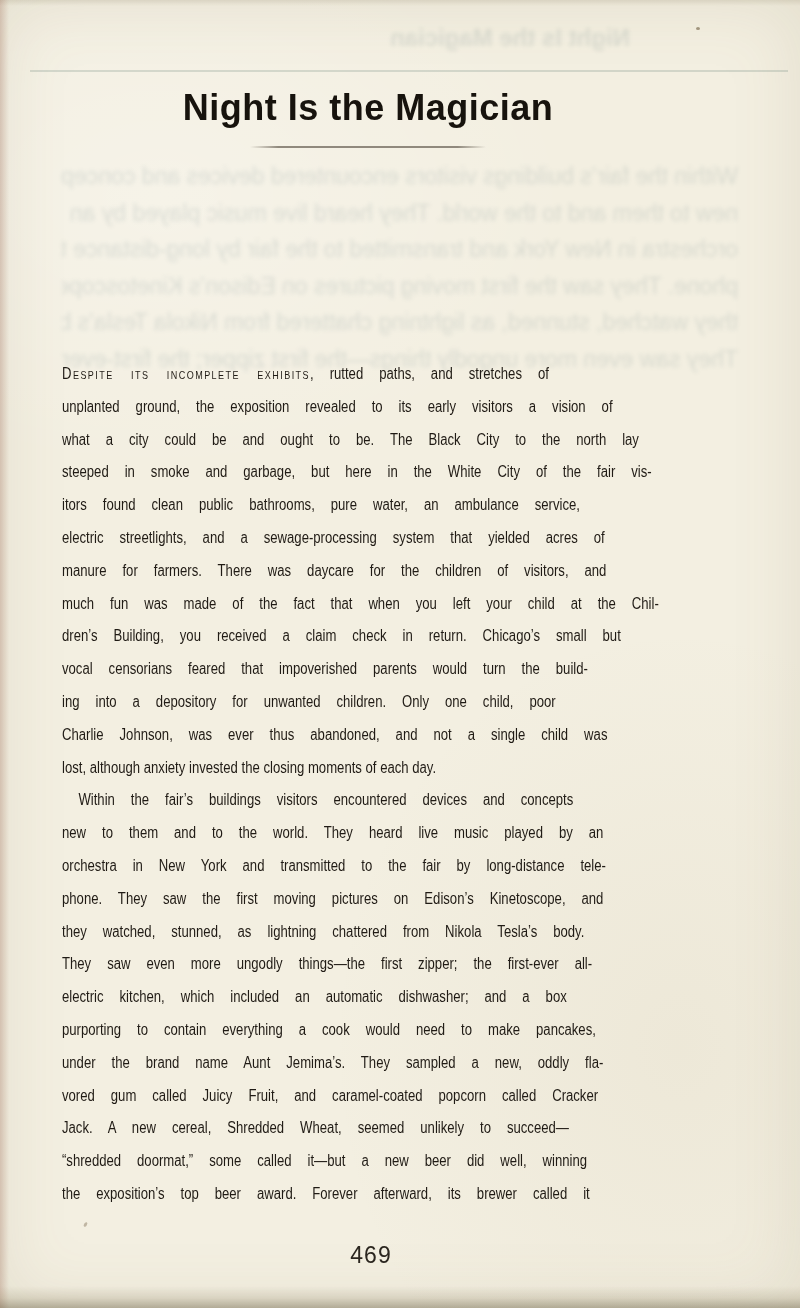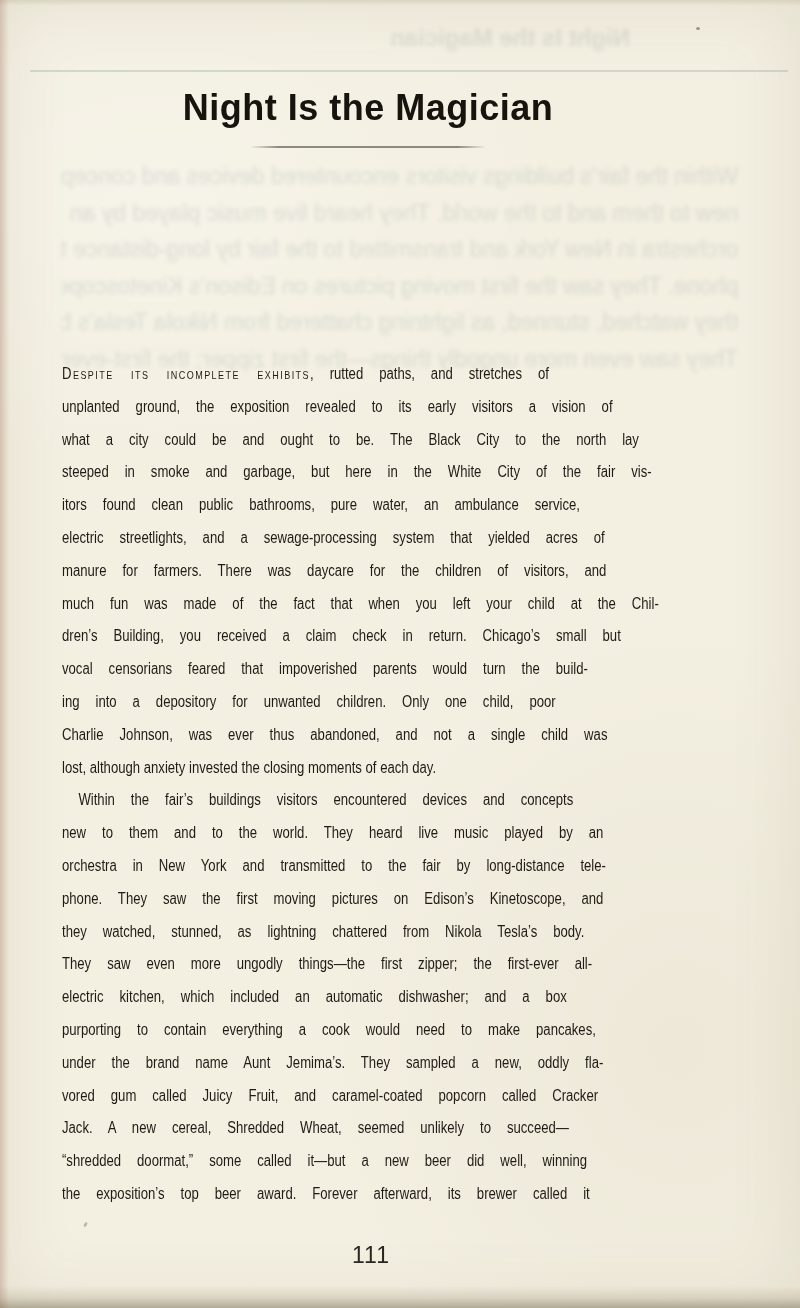--- a/index.html
+++ b/index.html
@@ -141,20 +141,20 @@
       <div class="line"><span class="inner" style="word-spacing: 15px;">They saw even more ungodly things—the first zipper; the first-ever all-</span></div>
       <div class="line"><span class="inner" style="word-spacing: 15px;">electric kitchen, which included an automatic dishwasher; and a box</span></div>
       <div class="line"><span class="inner" style="word-spacing: 15px;">purporting to contain everything a cook would need to make pancakes,</span></div>
       <div class="line"><span class="inner" style="word-spacing: 15px;">under the brand name Aunt Jemima’s. They sampled a new, oddly fla-</span></div>
       <div class="line"><span class="inner" style="word-spacing: 15px;">vored gum called Juicy Fruit, and caramel-coated popcorn called Cracker</span></div>
       <div class="line"><span class="inner" style="word-spacing: 15px;">Jack. A new cereal, Shredded Wheat, seemed unlikely to succeed—</span></div>
       <div class="line"><span class="inner" style="word-spacing: 15px;">“shredded doormat,” some called it—but a new beer did well, winning</span></div>
       <div class="line"><span class="inner" style="word-spacing: 15px;">the exposition’s top beer award. Forever afterward, its brewer called it</span></div>
     </div>
 
-  <div class="folio">111</div>
+  <div class="folio">469</div>
 
   <div class="edge-top"></div>
   <div class="edge-left"></div>
   <div class="edge-bottom"></div>
   <div class="speck speck-1"></div>
   <div class="speck speck-2"></div>
 </div>
 
 </body></html>

